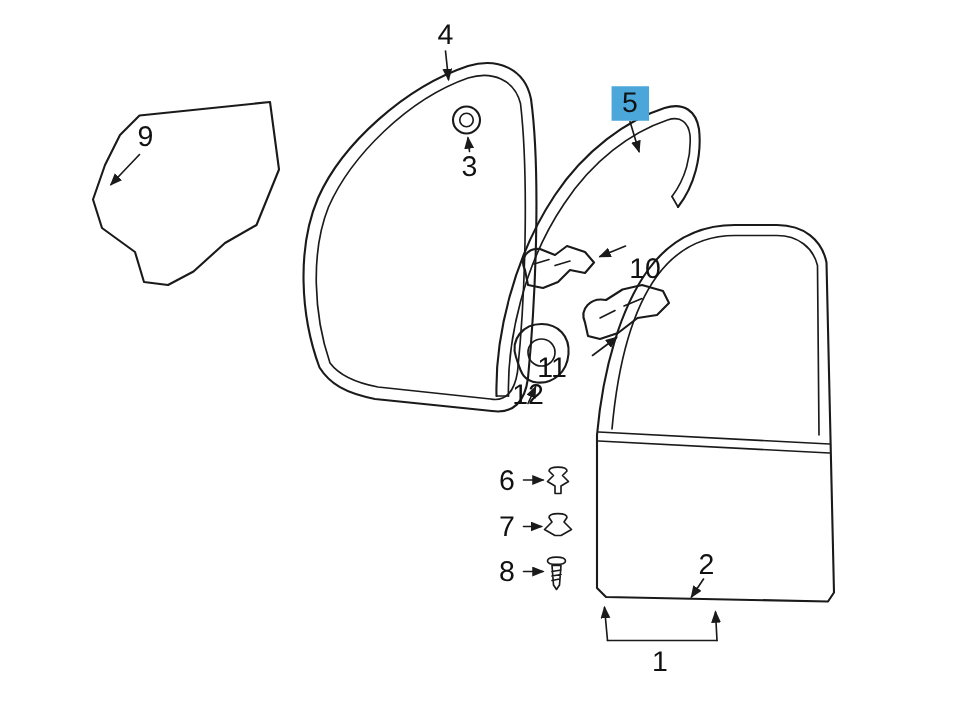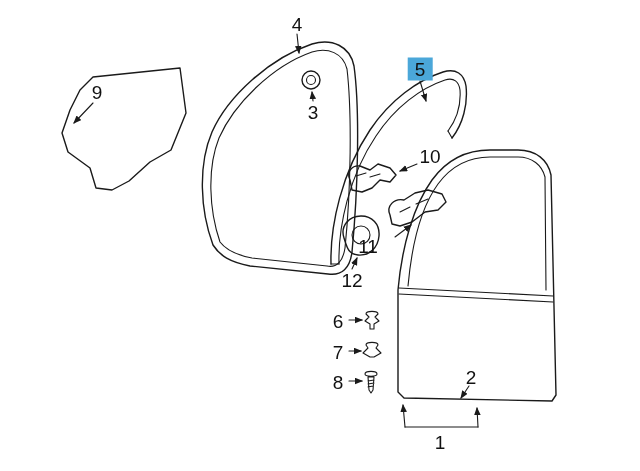--- a/index.html
+++ b/index.html
@@ -89,17 +89,17 @@
 
   <span class="part-label" style="left:440px;top:442px;">1</span>
   <span class="part-label" style="left:471px;top:377px;">2</span>
   <span class="part-label" style="left:313px;top:112px;">3</span>
   <span class="part-label" style="left:297px;top:24px;">4</span>
   <span class="part-label hl" style="left: 420px; top: 69px; background: rgb(75, 167, 217);">5</span>
   <span class="part-label" style="left:338px;top:321px;">6</span>
   <span class="part-label" style="left:338px;top:352px;">7</span>
   <span class="part-label" style="left:338px;top:382px;">8</span>
   <span class="part-label" style="left:97px;top:92px;">9</span>
-  <span class="part-label" style="left:430px;top:156px;">10</span>
+  <span class="part-label" style="left:430px;top:180px;">10</span>
   <span class="part-label" style="left:368px;top:246px;">11</span>
-  <span class="part-label" style="left:352px;top:280px;text-align:right;">12</span>
+  <span class="part-label" style="left:352px;top:264px;text-align:right;">12</span>
 
 </div>
 
 </body></html>

